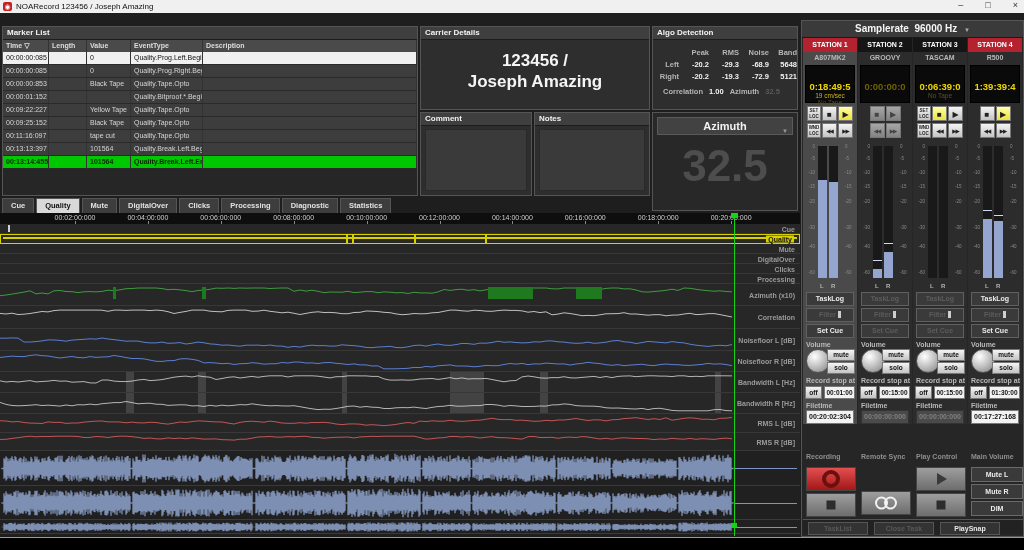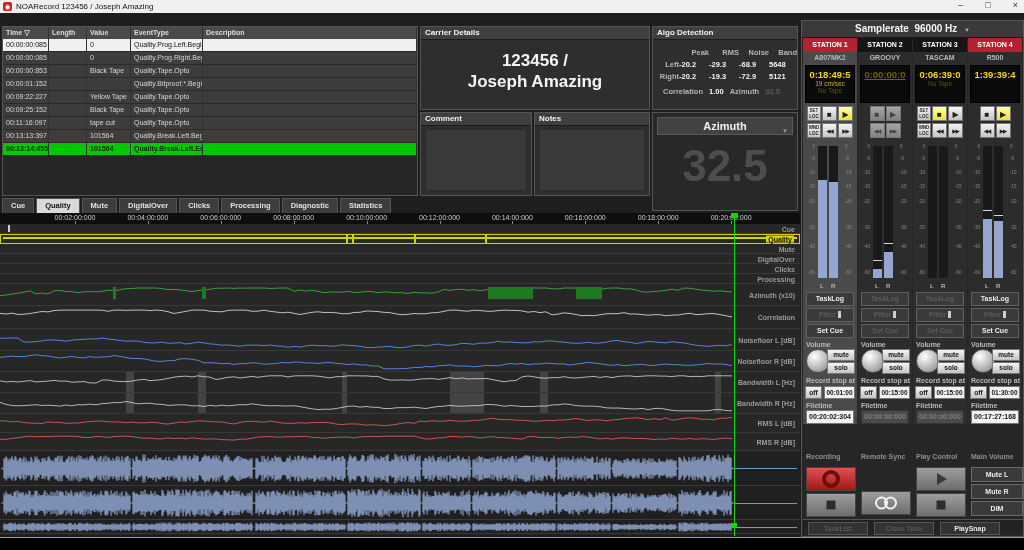--- a/index.html
+++ b/index.html
@@ -39,21 +39,21 @@
   #carrier .big{color:#f5f5f5;font-size:17px;font-weight:bold;text-align:center;margin-top:10px;line-height:21px;}
   #comment{left:420px;top:112px;width:112px;height:84px;}
   #notes{left:534px;top:112px;width:116px;height:84px;}
   .textarea{position:absolute;left:4px;top:16px;right:4px;bottom:4px;background:#3a3a3a;border:1px solid #2a2a2a;}
   
   #algo{left:652px;top:26px;width:146px;height:84px;}
   .algogrid{display:grid;grid-template-columns:24px 30px 30px 30px 28px;margin:8px 0 0 2px;
             font-size:7.5px;row-gap:3px;}
   .algogrid .h{color:#b5b5b5;font-weight:bold;text-align:right;}
   .algogrid .l{color:#b5b5b5;font-weight:bold;text-align:right;}
-  .algogrid .v{color:#f2f2f2;font-weight:bold;}
+  .algogrid .v{color:#f2f2f2;font-weight:bold;text-align:right;}
   .corrrow{display:flex;font-size:7.5px;margin:6px 0 0 10px;gap:6px;}
   .corrrow .l{color:#b5b5b5;font-weight:bold;}
   .corrrow .v{color:#f2f2f2;font-weight:bold;}
   .corrrow .dim{color:#5a5a5a;font-weight:bold;}
   
   #azipanel{left:652px;top:112px;width:146px;height:99px;background:#282828;}
   #aziselect{margin:4px;height:16px;background:#424242;border:1px solid #5a5a5a;color:#f2f2f2;
              font-size:11px;font-weight:bold;text-align:center;line-height:16px;position:relative;}
   #aziselect .arr{position:absolute;right:4px;top:5px;font-size:6px;color:#999;}
   #azival{color:#4d4d4d;font-size:44px;font-weight:bold;text-align:center;margin-top:6px;
@@ -82,22 +82,22 @@
          font-size:10px;font-weight:bold;text-align:center;line-height:16px;position:relative;}
   #srate .arr{font-size:6px;color:#aaa;margin-left:4px;}
   #stations{position:absolute;left:1px;top:17px;display:flex;gap:1px;}
   .scol{width:54px;display:flex;flex-direction:column;background:#2c2c2c;}
   .scol.sel{background:#4a4a4a;}
   .shead{height:14px;font-size:7px;font-weight:bold;color:#fff;background:#151515;
          text-align:center;line-height:14px;}
   .shead.red{background:#b5222f;}
   .sdev{height:12px;font-size:7px;font-weight:bold;color:#b9b9b9;text-align:center;line-height:12px;}
   .stimer{height:36px;margin:1px 2px;background:#0a0a0a;border:1px solid #000;text-align:center;}
-  .stime{font-size:9.5px;font-weight:bold;color:#f0d800;margin-top:3px;}
-  .stime.dim{color:#6e6200;text-decoration:underline;}
+  .stime{font-size:9.5px;font-weight:bold;color:#f0d800;margin-top:15px;}
+  .stime.dim{color:#6e6200;}
   .ssub1{font-size:6.5px;color:#cdb515;}
   .ssub2{font-size:6.5px;color:#5a5320;}
   .trans{display:flex;justify-content:center;gap:1px;margin-top:2px;}
   .tbtn{width:15px;height:15px;background:linear-gradient(#f4f4f4,#c4c4c4);border:1px solid #777;
         color:#222;font-size:8px;text-align:center;line-height:15px;box-sizing:border-box;overflow:hidden;}
   .tbtn.small{width:14px;font-size:4.5px;line-height:6px;padding-top:1px;font-weight:bold;}
   .tbtn.lit{background:linear-gradient(#ffffa8,#efe23a);}
   .tbtn.dimface{background:linear-gradient(#a6a6a6,#828282);color:#444;}
   .tbtn.ff{font-size:5.5px;letter-spacing:-1px;}
   .meter{position:relative;height:148px;margin-top:4px;}
@@ -161,20 +161,21 @@
     <span id="appicon">◉</span>
     <span>NOARecord 123456 / Joseph Amazing</span>
     <span id="wincontrols">
       <span>–</span>
       <span>□</span>
       <span>×</span>
     </span>
   </div>
 
   <div class="panel" id="markerpanel">
+    <div class="phead">Marker List</div>
     <div class="mhead" id="markerhead">
         <div style="width: 46px;">Time ▽</div>
         <div style="width: 38px;">Length</div>
         <div style="width: 44px;">Value</div>
         <div style="width: 72px;">EventType</div>
         <div style="flex: 1 1 0%;">Description</div>
       </div>
     <div id="markerrows">
         <div class="mrow selected">
           <div style="width: 46px;">00:00:00:085</div>

